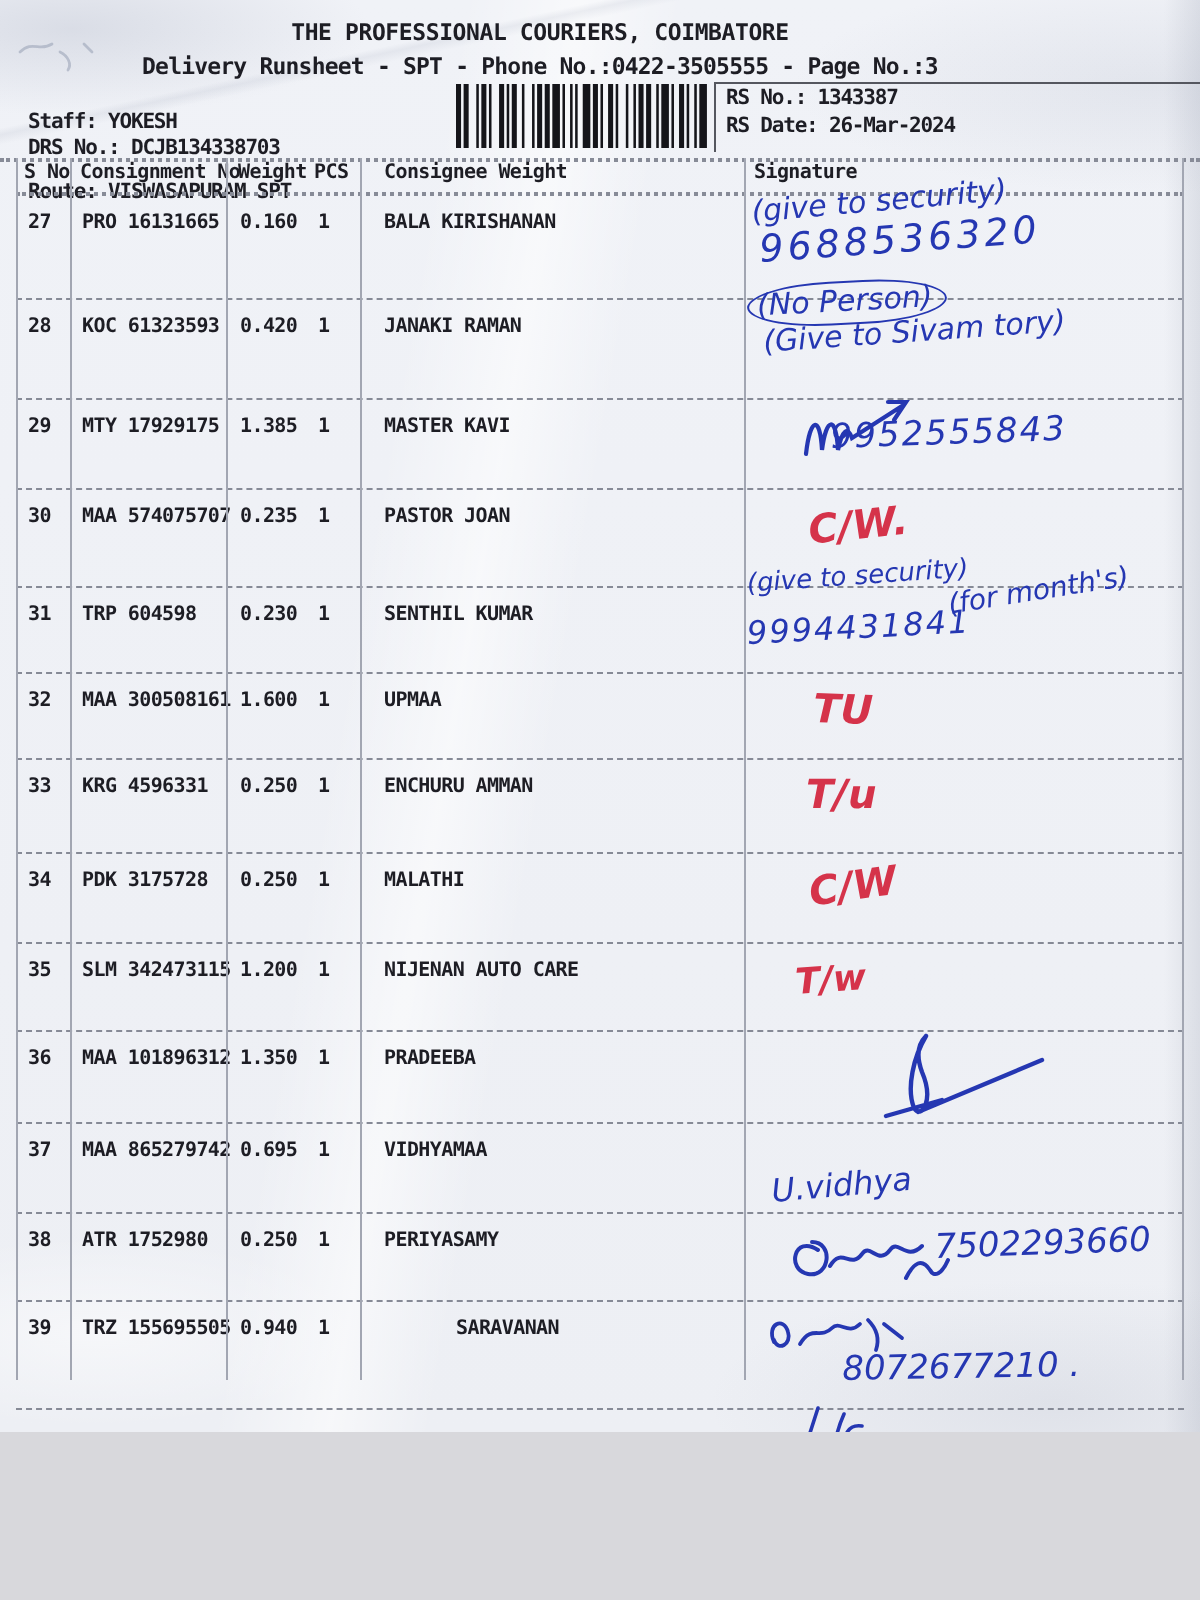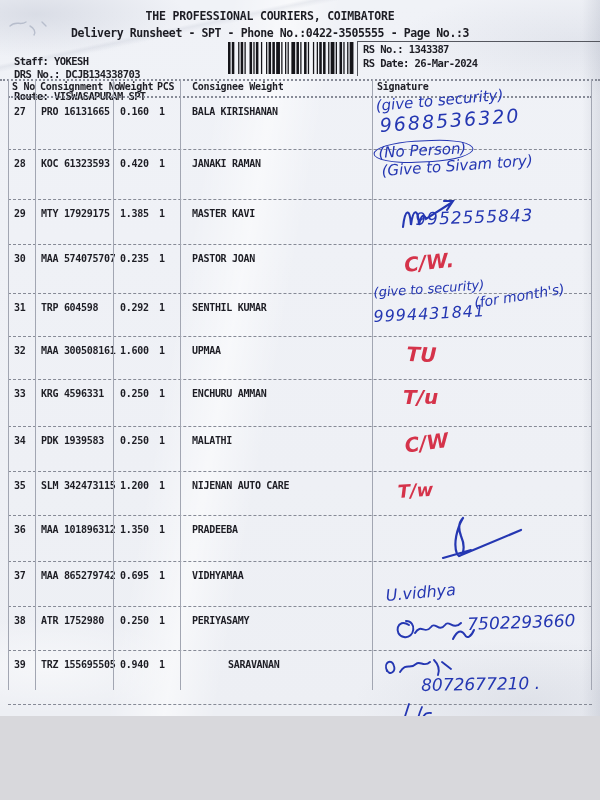--- a/index.html
+++ b/index.html
@@ -152,21 +152,21 @@
           <span class="cell" style="left: 112px;">0.235</span>
           <span class="cell" style="left: 151px;">1</span>
           <span class="cell" style="left: 184px;">PASTOR JOAN</span>
           <div class="sigwrap">
             <span class="hand ink-red" style="left: 30px; top: 8px; font-size: 20px; transform: rotate(-6deg);">C/W.</span>
           </div>
         </div>
         <div class="trow" style="height: 42px;">
           <span class="cell" style="left: 6px;">31</span>
           <span class="cell" style="left: 33px;">TRP 604598</span>
-          <span class="cell" style="left: 112px;">0.292</span>
+          <span class="cell" style="left: 112px;">0.230</span>
           <span class="cell" style="left: 151px;">1</span>
           <span class="cell" style="left: 184px;">SENTHIL KUMAR</span>
           <div class="sigwrap">
             <span class="hand ink-blue" style="left: 0px; top: -9px; font-size: 13px; transform: rotate(-4deg);">(give to security)</span>
             <span class="hand ink-blue" style="left: 100px; top: 1px; font-size: 14px; transform: rotate(-9deg);">(for month's)</span>
             <span class="hand ink-blue" style="left: 0px; top: 13px; font-size: 16px; transform: rotate(-3deg); letter-spacing: 1px;">9994431841</span>
           </div>
         </div>
         <div class="trow" style="height: 42px;">
           <span class="cell" style="left: 6px;">32</span>
@@ -183,21 +183,21 @@
           <span class="cell" style="left: 33px;">KRG 4596331</span>
           <span class="cell" style="left: 112px;">0.250</span>
           <span class="cell" style="left: 151px;">1</span>
           <span class="cell" style="left: 184px;">ENCHURU AMMAN</span>
           <div class="sigwrap">
             <span class="hand ink-red" style="left: 30px; top: 5px; font-size: 20px; transform: rotate(0deg);">T/u</span>
           </div>
         </div>
         <div class="trow" style="height: 44px;">
           <span class="cell" style="left: 6px;">34</span>
-          <span class="cell" style="left: 33px;">PDK 1939583</span>
+          <span class="cell" style="left: 33px;">PDK 3175728</span>
           <span class="cell" style="left: 112px;">0.250</span>
           <span class="cell" style="left: 151px;">1</span>
           <span class="cell" style="left: 184px;">MALATHI</span>
           <div class="sigwrap">
             <span class="hand ink-red" style="left: 30px; top: 7px; font-size: 20px; transform: rotate(-8deg);">C/W</span>
           </div>
         </div>
         <div class="trow" style="height: 43px;">
           <span class="cell" style="left: 6px;">35</span>
           <span class="cell" style="left: 33px;">SLM 342473115</span>

